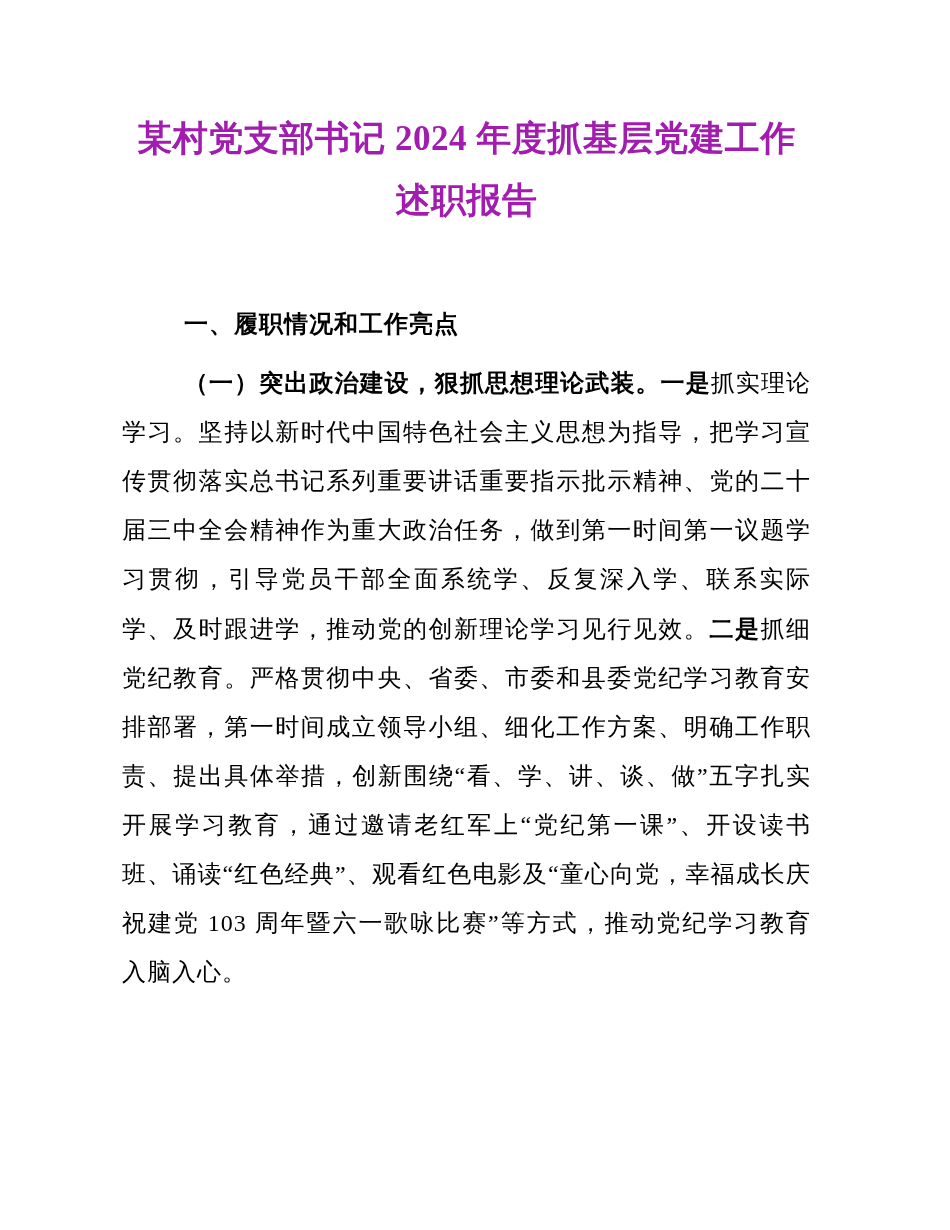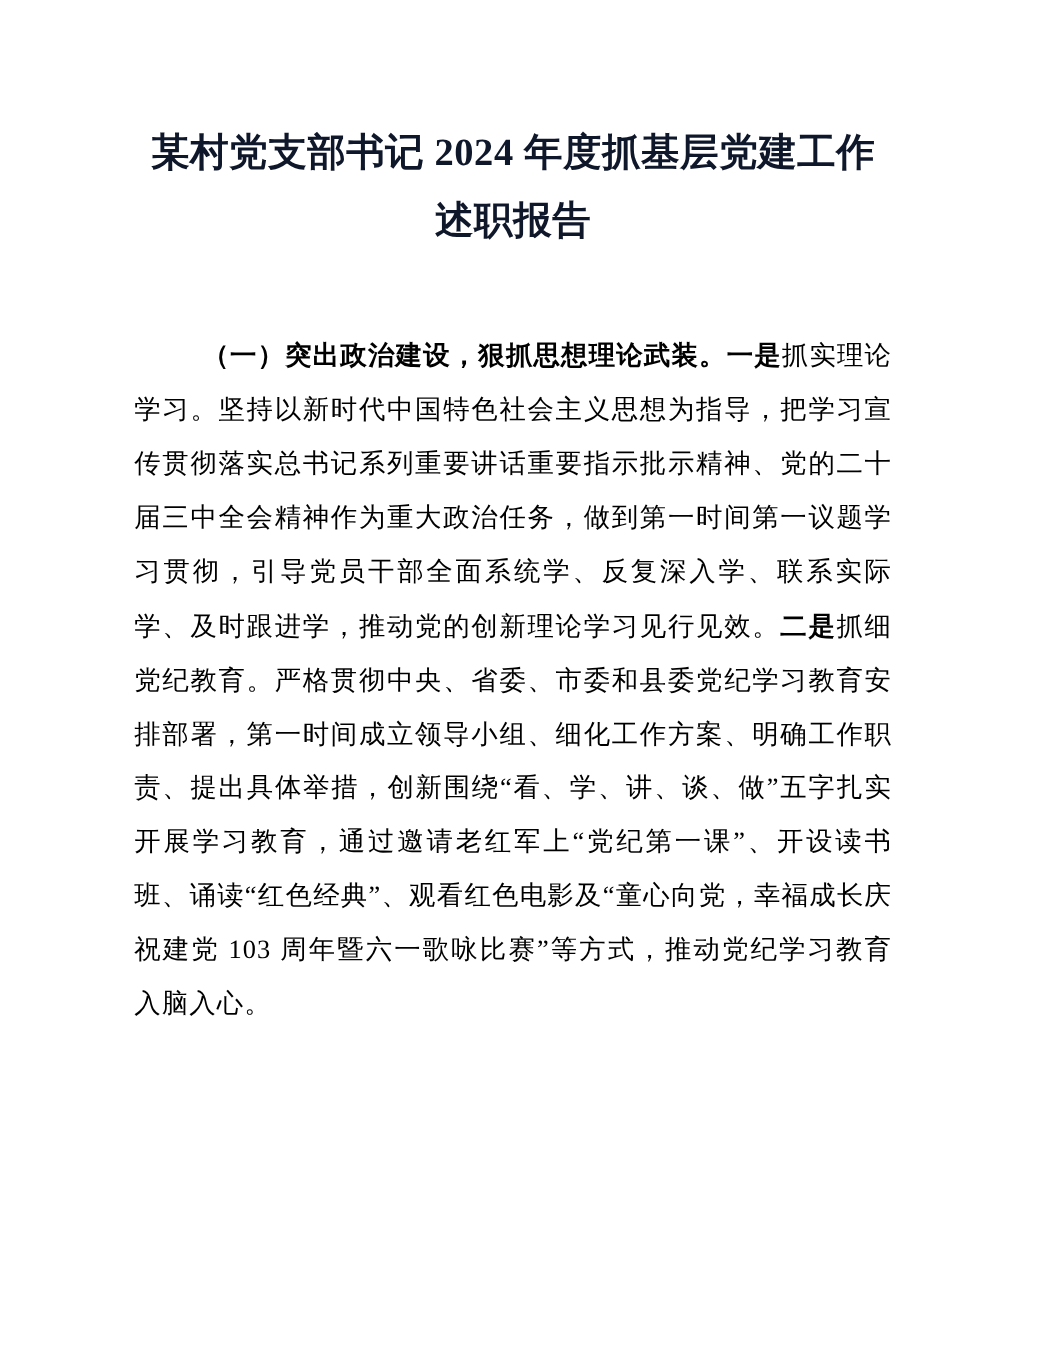--- a/index.html
+++ b/index.html
@@ -18,21 +18,21 @@
     overflow: hidden;
     color: #000000;
   }
   .doc-title {
     font-family: "Liberation Serif", "DejaVu Serif", serif;
     font-weight: 700;
     font-size: 35px;
     line-height: 62px;
     text-align: center;
     letter-spacing: 0.5px;
-    color: #0f172a;
+    color: #a21caf;
     margin: 0 0 67px 0;
   }
   .para {
     font-family: "Liberation Serif", "DejaVu Serif", serif;
     font-weight: 400;
     font-size: 24px;
     line-height: 49px;
     letter-spacing: 1px;
     text-align: justify;
     text-indent: 62px;
@@ -61,15 +61,16 @@
     font-weight: 700;
   }
 </style>
 </head>
 <body>
 
 <div class="page">
   <h1 class="doc-title">某村党支部书记 2024 年度抓基层党建工作述职报告</h1>
 
 
+  <h2 class="heading">一、履职情况和工作亮点</h2>
 
   <p class="para body-para"><span class="b">（一）突出政治建设，狠抓思想理论武装。一是</span><span>抓实理论学习。坚持以新时代中国特色社会主义思想为指导，把学习宣传贯彻落实总书记系列重要讲话重要指示批示精神、党的二十届三中全会精神作为重大政治任务，做到第一时间第一议题学习贯彻，引导党员干部全面系统学、反复深入学、联系实际学、及时跟进学，推动党的创新理论学习见行见效。</span><span class="b">二是</span><span>抓细党纪教育。严格贯彻中央、省委、市委和县委党纪学习教育安排部署，第一时间成立领导小组、细化工作方案、明确工作职责、提出具体举措，创新围绕“看、学、讲、谈、做”五字扎实开展学习教育，通过邀请老红军上“党纪第一课”、开设读书班、诵读“红色经典”、观看红色电影及“童心向党，幸福成长庆祝建党 103 周年暨六一歌咏比赛”等方式，推动党纪学习教育入脑入心。</span></p>
 </div>
 
 </body></html>

